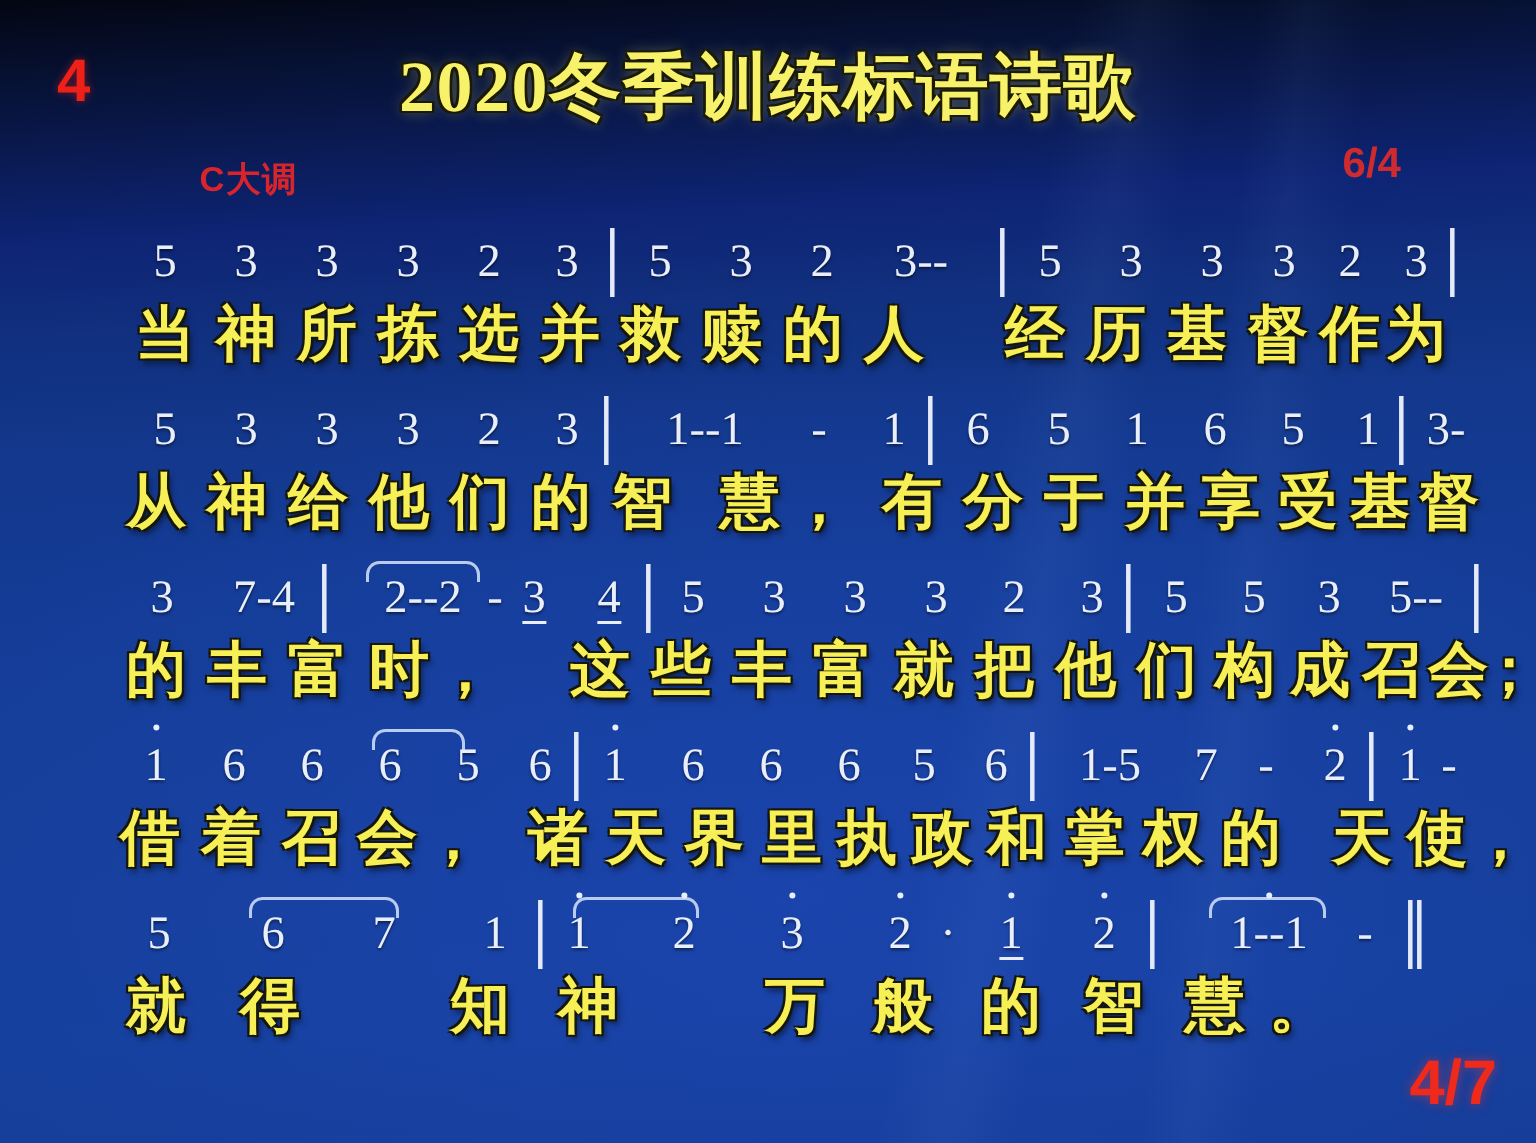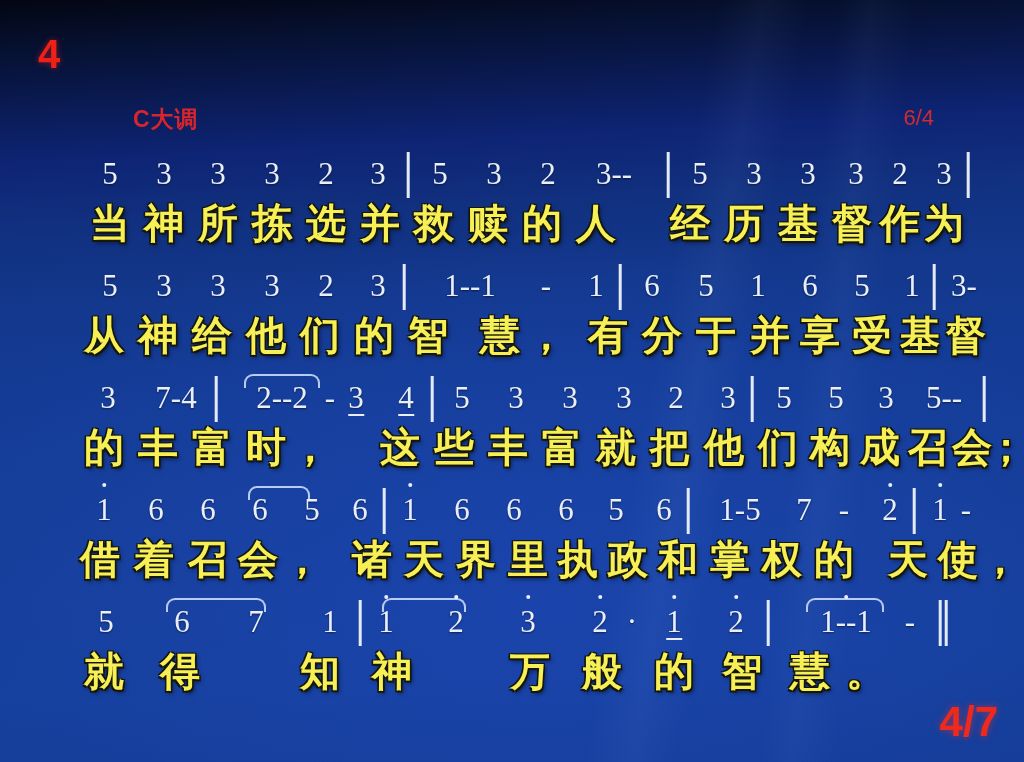--- a/index.html
+++ b/index.html
@@ -58,24 +58,24 @@
     color: #d8252c;
     font-size: 23px;
     font-weight: bold;
     font-family: "Liberation Sans", sans-serif;
     letter-spacing: 1px;
     z-index: 6;
   }
   .meter-top {
     position: absolute;
     right: 90px;
-    top: 105px;
+    top: 93px;
     color: #cf2b2e;
-    font-size: 22px;
-    font-weight: normal;
+    font-size: 28px;
+    font-weight: bold;
     font-family: "Liberation Sans", sans-serif;
     z-index: 6;
   }
   .meter-bottom {
     position: absolute;
     right: 26px;
     bottom: 16px;
     color: #ef2a1c;
     font-size: 42px;
     font-weight: bold;
@@ -192,20 +192,21 @@
     line-height: 1.15;
   }
 </style>
 </head>
 <body>
 
 <div id="slide">
 
   <div class="page-num">4</div>
 
+  <div class="title">2020冬季训练标语诗歌</div>
 
   <div class="key-sig">C大调</div>
 
   <div class="meter-top">6/4</div>
 
   <div class="score">
       <div class="system">
         <div class="notes">
           <div class="note" style="left: 110px;">5</div>
           <div class="note" style="left: 164px;">3</div>

